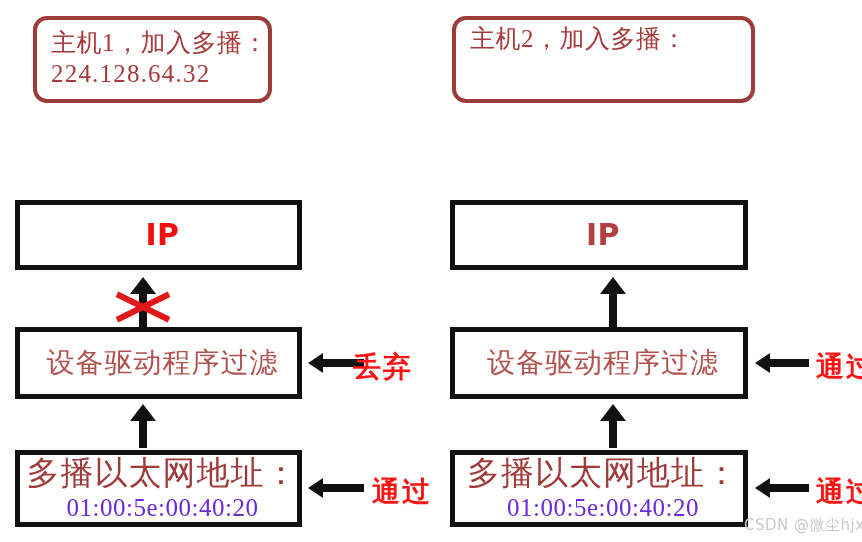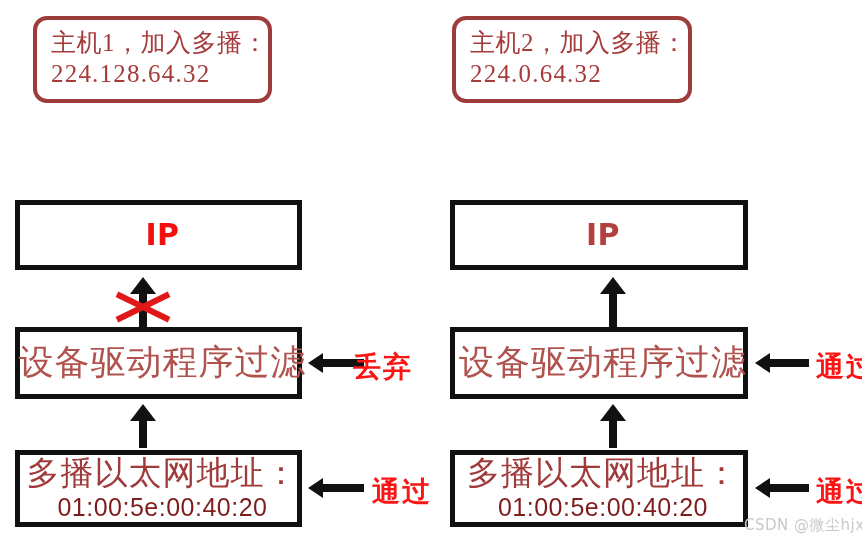--- a/index.html
+++ b/index.html
@@ -74,32 +74,32 @@
   .layer-text.ip-dim {
     color: #b1403f;
     font-family: "DejaVu Sans", "Liberation Sans", sans-serif;
     font-weight: bold;
     font-size: 30px;
     letter-spacing: 0.5px;
   }
   .layer-text.cn {
     color: #b0534f;
     font-family: "Liberation Serif", "DejaVu Serif", serif;
-    font-size: 35px;
+    font-size: 28px;
     letter-spacing: 1px;
   }
   .layer-text.cn-dark {
     color: #a03b3b;
     font-family: "Liberation Serif", "DejaVu Serif", serif;
     font-size: 33px;
     letter-spacing: 1px;
   }
   .layer-text.mac {
-    color: #7f1d1d;
-    font-family: Liberation Sans, sans-serif;
+    color: #6d28d9;
+    font-family: Liberation Serif, serif;
     font-size: 25px;
     letter-spacing: 0.5px;
   }
 
   
   .arrow-up {
     position: absolute;
     width: 26px;
   }
   .arrow-up .shaft {
@@ -227,23 +227,22 @@
     <div class="layer-text cn-dark">多播以太网地址：</div>
     <div class="layer-text mac">01:00:5e:00:40:20</div>
   </div>
 
   <div class="arrow-left" style="left:308px; top:478px; width:56px;">
     <div class="head"></div>
     <div class="shaft"></div>
   </div>
   <div class="side-label" style="left:372px; top:473px;">通过</div>
 
-  <div class="caption-box" style="left:452px; top:16px; width:240px; height:87px;">
+  <div class="caption-box" style="left:452px; top:16px; width:303px; height:87px;justify-content:space-between;">
     <div class="caption-line">主机2，加入多播：</div>
-    <div class="caption-line mono">224.0.64.32</div>
   </div>
 
   <div class="layer-box" style="left:450px; top:200px; width:298px; height:70px;">
     <div class="layer-text ip-dim">IP</div>
   </div>
 
   <div class="arrow-up" style="left:600px; top:277px; height:50px;">
     <div class="head"></div>
     <div class="shaft"></div>
   </div>

